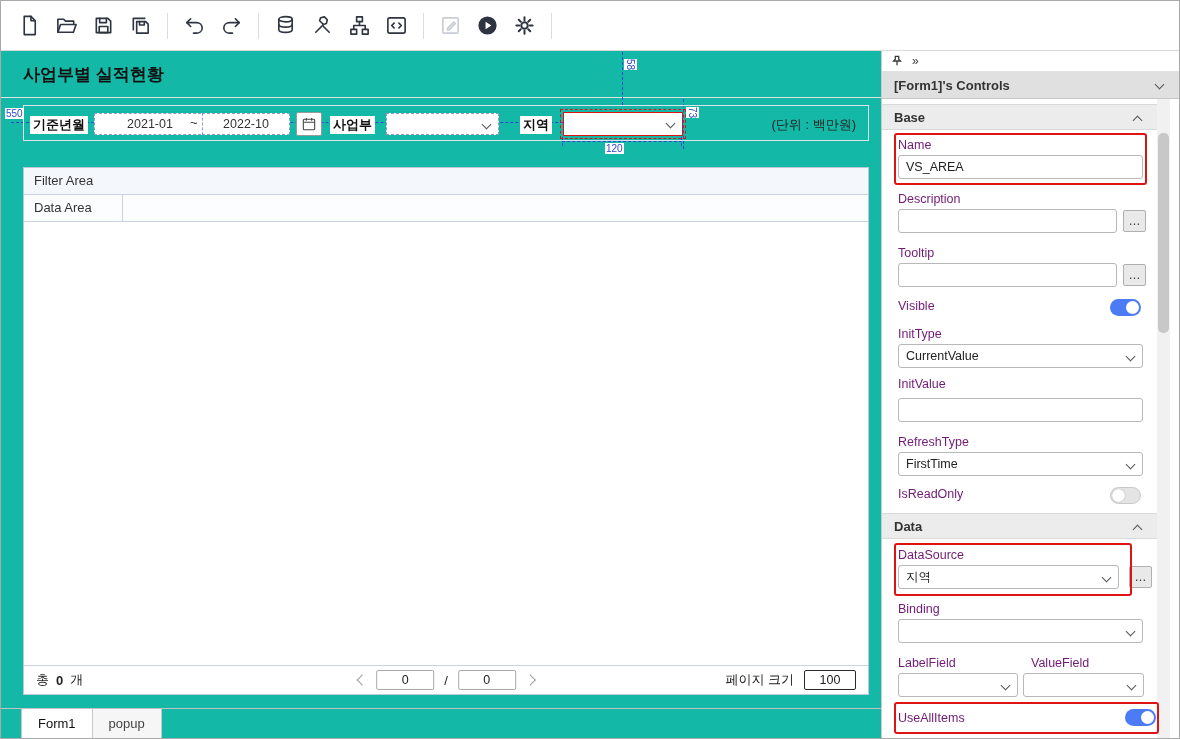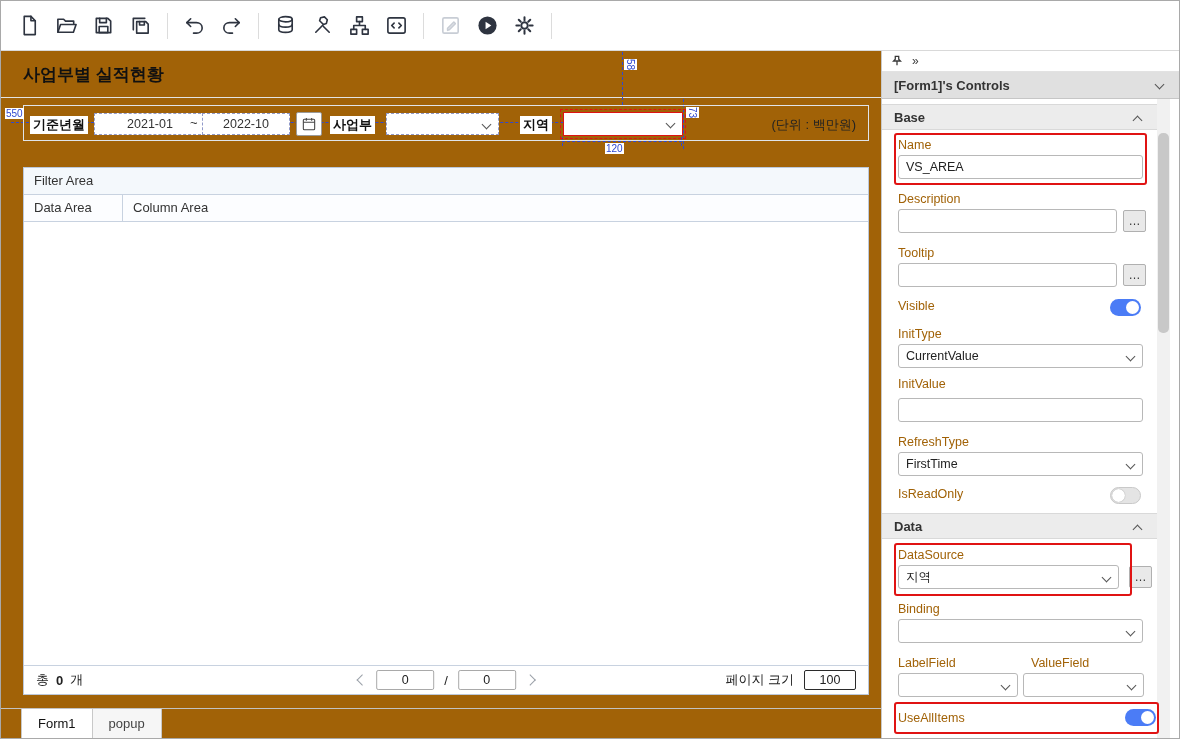--- a/index.html
+++ b/index.html
@@ -12,21 +12,21 @@
 
   
   .toolbar { height: 50px; border-bottom: 1px solid #d9d9d9; display: flex; align-items: center; padding: 0 10px; }
   .tbtn { width: 37px; height: 36px; border: none; background: transparent; display: flex; align-items: center; justify-content: center; cursor: pointer; }
   .tbtn svg { width: 23px; height: 23px; stroke: #2e3440; fill: none; stroke-width: 1.7; stroke-linecap: round; stroke-linejoin: round; }
   .tbtn.disabled svg { stroke: #c8cdd5; }
   .tsep { width: 1px; height: 26px; background: #dcdcdc; margin: 0 8px; }
 
   
   .main { display: flex; height: 687px; }
-  .canvas { position: relative; width: 881px; border-right: 1px solid #c9c9c9; background: #a16207; overflow: hidden; }
+  .canvas { position: relative; width: 881px; border-right: 1px solid #c9c9c9; background: #14b8a6; overflow: hidden; }
   .panel { position: relative; flex: 1; background: #fff; overflow: hidden; }
 
   
   .form-title { position: absolute; left: 22px; top: 12px; font-size: 17px; font-weight: 700; color: #111; z-index: 2; }
   .title-rule { position: absolute; left: 0; top: 46px; width: 100%; border-top: 1px solid #e3e3e3; }
 
   .gline { position: absolute; z-index: 0; }
   .gline.h { border-top: 1px dashed #2f48d0; height: 0; }
   .gline.v { border-left: 1px dashed #2f48d0; width: 0; }
   .gtext { position: absolute; font-size: 10px; color: #2f48d0; background: #fff; padding: 0 1px; z-index: 3; line-height: 11px; }
@@ -85,21 +85,21 @@
 
   .ctrlhdr { position: absolute; top: 21px; left: 0; right: 0; height: 27px; background: #e0e0e0; border-bottom: 1px solid #c6c6c6;
              font-size: 13px; font-weight: 700; color: #333; line-height: 27px; padding-left: 12px; cursor: pointer; }
   .sechdr { position: absolute; left: 0; right: 22px; height: 26px; background: #ececec; border-top: 1px solid #d9d9d9;
             border-bottom: 1px solid #d9d9d9; font-size: 13px; font-weight: 700; color: #333; line-height: 25px;
             padding-left: 12px; cursor: pointer; }
   .hchev { position: absolute; right: 16px; top: 9px; width: 7px; height: 7px; border-right: 1.6px solid #555; border-bottom: 1.6px solid #555; }
   .hchev.down { transform: rotate(45deg); }
   .hchev.up { transform: rotate(-135deg); top: 12px; }
 
-  .plabel { position: absolute; left: 16px; font-size: 12.5px; color: #a16207; line-height: 15px; }
+  .plabel { position: absolute; left: 16px; font-size: 12.5px; color: #701a75; line-height: 15px; }
   .pinput, .pselect { position: absolute; height: 24px; border: 1px solid #b8b8b8; border-radius: 3px; background: #fff;
                       font-size: 12.5px; color: #222; line-height: 22px; padding: 0 7px; }
   .pselect .chev { top: 8px; }
   .pmore { position: absolute; width: 23px; height: 22px; border: 1px solid #b0b0b0; background: #e9e9e9; border-radius: 2px;
            font-size: 12px; line-height: 19px; text-align: center; color: #333; cursor: pointer; }
   .toggle { position: absolute; width: 31px; height: 17px; border-radius: 9px; cursor: pointer; }
   .toggle.on { background: #4b7cf6; }
   .toggle.on .knob { position: absolute; right: 2px; top: 2px; width: 13px; height: 13px; border-radius: 50%; background: #fff; }
   .toggle.off { background: #e4e4e4; border: 1px solid #c9c9c9; }
   .toggle.off .knob { position: absolute; left: 1px; top: 1px; width: 13px; height: 13px; border-radius: 50%; background: #fff;
@@ -245,21 +245,20 @@
         <div class="sel-combo" style="left:539px;width:120px;">
           <span class="chev"></span>
         </div>
         <span class="unit">(단위 : 백만원)</span>
       </div>
 
       <div class="pivot">
         <div class="prow filter-area">Filter Area</div>
         <div class="prow cols">
           <div class="cell da">Data Area</div>
-          <div class="cell ca">Column Area</div>
         </div>
         <div class="pspacer"></div>
         <div class="pager">
           <div class="pg-left">
             <span>총</span>
             <span class="pg-num">0</span>
             <span>개</span>
           </div>
           <div class="pg-center">
             <span class="ch left"></span>

